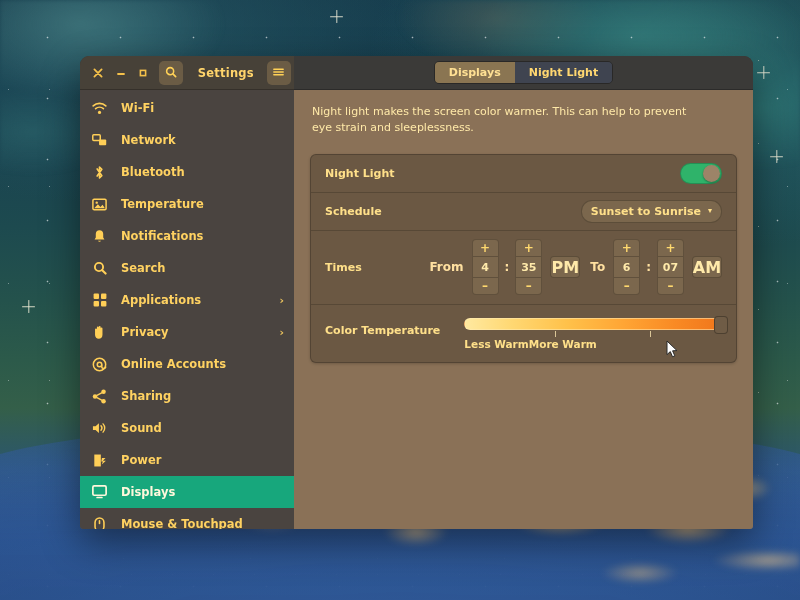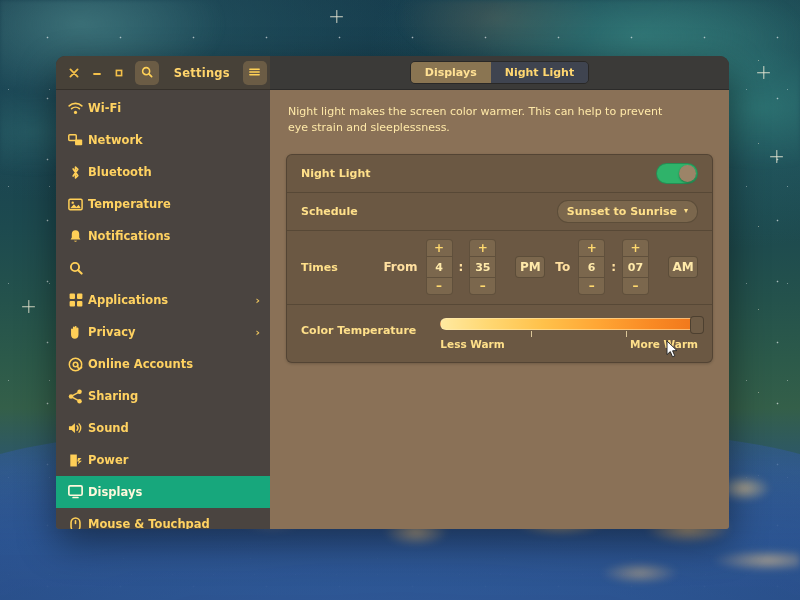--- a/index.html
+++ b/index.html
@@ -117,21 +117,21 @@
     position: absolute;
     background: rgba(255,248,225,.9);
     border-radius: 2px;
   }
   .bg-bigstar::before { left: 50%; top: 0; width: 1.4px; height: 100%; transform: translateX(-50%); }
   .bg-bigstar::after  { top: 50%; left: 0; height: 1.4px; width: 100%; transform: translateY(-50%); }
 
   
   #settings-window {
     position: absolute;
-    left: 56px;
+    left: 80px;
     top: 56px;
     width: 673px;
     height: 473px;
     border-radius: 9px 9px 3px 3px;
     overflow: hidden;
     box-shadow: 0 14px 38px rgba(0,0,0,.45);
     display: flex;
     flex-direction: column;
     
   }
@@ -236,21 +236,21 @@
 
   .side-item {
     display: flex;
     align-items: center;
     height: 32px;
     padding: 0 10px 0 12px;
     color: #ffd261;
     font-size: 11.5px;
     font-weight: bold;
     cursor: pointer;
-    gap: 5px;
+    gap: 14px;
   }
   .side-item .sicon {
     width: 15px; height: 15px;
     display: flex; align-items: center; justify-content: center;
     flex: 0 0 15px;
     color: #ffcf57;
   }
   .side-item .slabel { flex: 1 1 auto; white-space: nowrap; }
   .side-item .schev {
     color: #ffd261;
@@ -388,24 +388,24 @@
     font-weight: bold;
     padding-bottom: 1px;
   }
   .ampm {
     display: flex; align-items: center; justify-content: center;
     width: 30px; height: 22px;
     background: #7b674d;
     border: 1px solid rgba(0,0,0,.25);
     border-radius: 4px;
     color: #ffeaaa;
-    font-size: 12px;
+    font-size: 16px;
     font-weight: bold;
     cursor: pointer;
-    margin-left: 13px;
+    margin-left: 2px;
   }
 
   
   .temp-row {
     align-items: flex-start;
     padding-top: 10px;
     padding-bottom: 12px;
     min-height: 52px;
   }
   .temp-row .row-label { padding-top: 9px; }
@@ -445,21 +445,21 @@
     margin-top: 1px;
   }
   .slider-ticks i {
     position: absolute;
     top: 0;
     width: 1px; height: 6px;
     background: rgba(255,235,180,.75);
   }
   .slider-ends {
     display: flex;
-    justify-content: space-between;
+    justify-content: flex-start;
     margin-top: -1px;
   }
   .slider-ends span {
     color: #ffe08a;
     font-size: 10.5px;
     font-weight: bold;
   }
 
   
   .cursor {
@@ -594,20 +594,21 @@
           <span class="slabel">Notifications</span>
         </div>
 
         <div class="side-item">
           <span class="sicon">
             <svg width="14" height="14" viewBox="0 0 14 14">
               <circle cx="6" cy="6" r="4.1" fill="none" stroke="currentColor" stroke-width="1.9"></circle>
               <path d="M9.2 9.2 L12.6 12.6" stroke="currentColor" stroke-width="2.1" stroke-linecap="round"></path>
             </svg>
           </span>
+          <span class="slabel">Search</span>
         </div>
 
         <div class="side-item">
           <span class="sicon">
             <svg width="14" height="14" viewBox="0 0 14 14">
               <rect x="0.6" y="0.6" width="5.4" height="5.4" rx="1" fill="currentColor"></rect>
               <rect x="8" y="0.6" width="5.4" height="5.4" rx="1" fill="currentColor"></rect>
               <rect x="0.6" y="8" width="5.4" height="5.4" rx="1" fill="currentColor"></rect>
               <rect x="8" y="8" width="5.4" height="5.4" rx="1" fill="currentColor"></rect>
             </svg>

